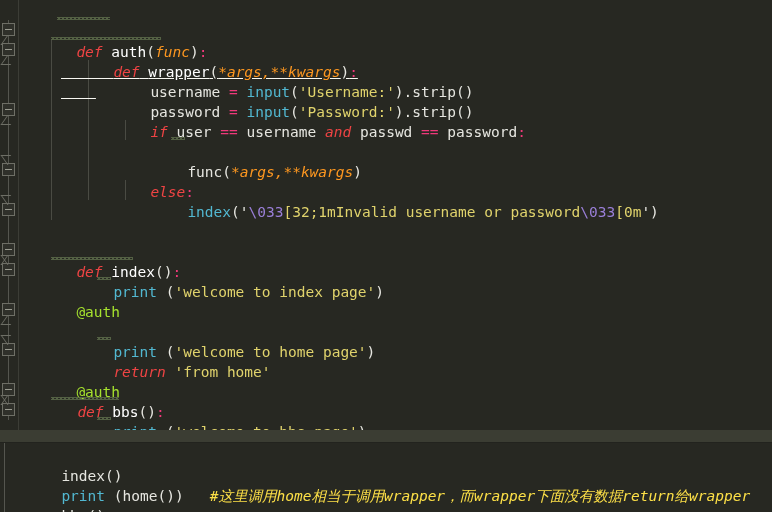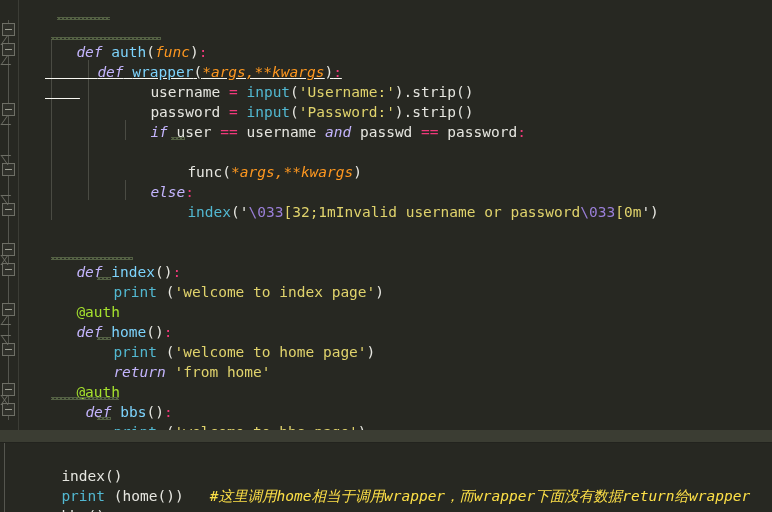--- a/index.html
+++ b/index.html
@@ -111,22 +111,22 @@
     white-space: pre;
     font-size: 14.5px;
     line-height: 20px;
     height: 20px;
     letter-spacing: 0px;
     color: #f8f8f2;
   }
 
   
   .t-plain    { color: #e6e6e0; }
-  .t-kw       { color: #c4b5fd; font-style: italic; }
-  .t-func     { color: #7dd3fc; }
+  .t-kw       { color: #ef4444; font-style: italic; }
+  .t-func     { color: #ffffff; }
   .t-builtin  { color: #52b8d1; }
   .t-str      { color: #e0d36c; }
   .t-esc      { color: #9a7fd8; }
   .t-op       { color: #f0397a; }
   .t-param    { color: #fd9720; font-style: italic; }
   .t-deco     { color: #a6e22e; margin-top: 15px; }
   .t-comment  { color: #fde047; font-style: italic; }
   .t-punc     { color: #e6e6e0; }
 
   
@@ -218,21 +218,21 @@
     <div class="indent-guide" style="left:106px;top:120px;height:20px;"></div>
     <div class="indent-guide" style="left:106px;top:180px;height:20px;"></div>
 
     <div class="squiggle" style="left:38px;top:17px;width:53px;"></div>
 
     <div class="code-line" style="top:22px;left:5px;">
       <span class="t-kw">def</span><span class="t-plain"> </span><span class="t-func">auth</span><span class="t-punc">(</span><span class="t-param">func</span><span class="t-punc">)</span><span class="t-op">:</span>
     </div>
     <div class="squiggle" style="left:32px;top:37px;width:110px;"></div>
 
-    <div class="code-line" style="top:42px;left:26px;text-decoration:underline;">
+    <div class="code-line" style="top:42px;left:42px;text-decoration:underline;">
       <span class="t-kw">def</span><span class="t-plain"> </span><span class="t-func">wrapper</span><span class="t-punc">(</span><span class="t-param">*args,**kwargs</span><span class="t-punc">)</span><span class="t-op">:</span>
     </div>
 
     <div class="code-line" style="top:62px;left:79px;">
       <span class="t-plain">username</span><span class="t-plain"> </span><span class="t-op">=</span><span class="t-plain"> </span><span class="t-builtin">input</span><span class="t-punc">(</span><span class="t-str">'Username:'</span><span class="t-punc">)</span><span class="t-plain">.strip()</span>
     </div>
 
     <div class="code-line" style="top:82px;left:79px;">
       <span class="t-plain">password</span><span class="t-plain"> </span><span class="t-op">=</span><span class="t-plain"> </span><span class="t-builtin">input</span><span class="t-punc">(</span><span class="t-str">'Password:'</span><span class="t-punc">)</span><span class="t-plain">.strip()</span>
     </div>
@@ -263,38 +263,35 @@
 
     <div class="code-line" style="top:262px;left:42px;">
       <span class="t-builtin">print</span><span class="t-plain"> </span><span class="t-punc">(</span><span class="t-str">'welcome to index page'</span><span class="t-punc">)</span>
     </div>
     <div class="squiggle" style="left:78px;top:277px;width:14px;"></div>
 
     <div class="code-line" style="top:282px;left:5px;">
       <span class="t-deco">@auth</span>
     </div>
 
-    <div class="code-line" style="top:302px;left:5px;">
-      <span class="t-kw">def</span><span class="t-plain"> </span><span class="t-func">home</span><span class="t-punc">()</span><span class="t-op">:</span>
-    </div>
 
     <div class="code-line" style="top:322px;left:42px;">
       <span class="t-builtin">print</span><span class="t-plain"> </span><span class="t-punc">(</span><span class="t-str">'welcome to home page'</span><span class="t-punc">)</span>
     </div>
     <div class="squiggle" style="left:78px;top:337px;width:14px;"></div>
 
     <div class="code-line" style="top:342px;left:42px;">
       <span class="t-kw">return</span><span class="t-plain"> </span><span class="t-str">'from home'</span>
     </div>
 
     <div class="code-line" style="top:362px;left:5px;">
       <span class="t-deco">@auth</span>
     </div>
 
-    <div class="code-line" style="top:382px;left:14px;text-align:right;">
+    <div class="code-line" style="top:382px;left:6px;text-align:right;">
       <span class="t-kw">def</span><span class="t-plain"> </span><span class="t-func">bbs</span><span class="t-punc">()</span><span class="t-op">:</span>
     </div>
     <div class="squiggle" style="left:32px;top:397px;width:68px;"></div>
 
     <div class="code-line" style="top:402px;left:42px;">
       <span class="t-builtin">print</span><span class="t-plain"> </span><span class="t-punc">(</span><span class="t-str">'welcome to bbs page'</span><span class="t-punc">)</span>
     </div>
     <div class="squiggle" style="left:78px;top:417px;width:14px;"></div>
 
   </div>

